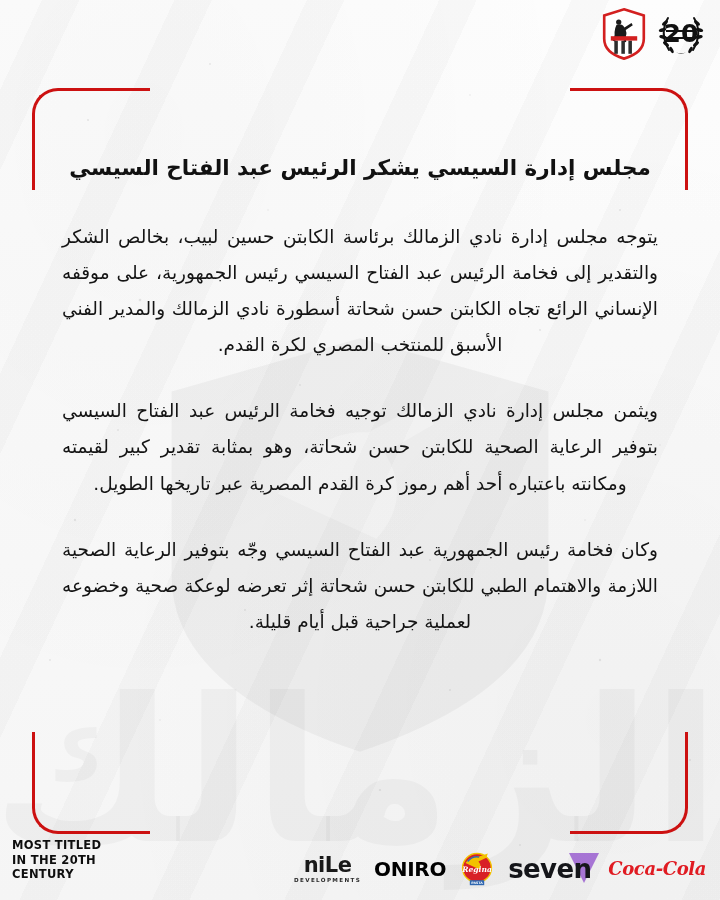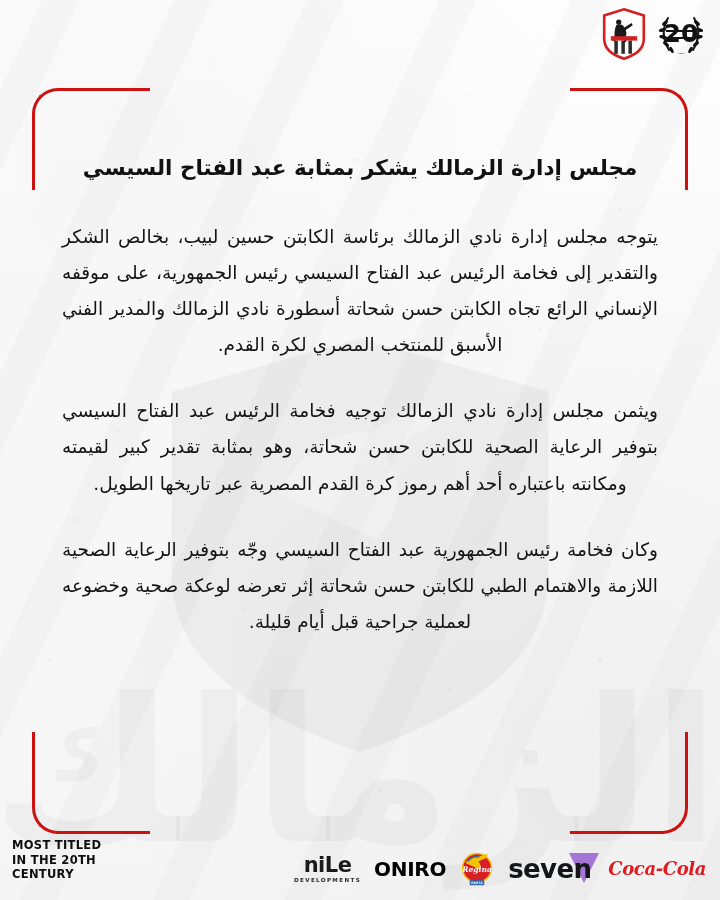--- a/index.html
+++ b/index.html
@@ -328,21 +328,21 @@
 
   </div>
 
   <div class="bracket bracket-tl"></div>
   <div class="bracket bracket-tr"></div>
   <div class="bracket bracket-bl"></div>
   <div class="bracket bracket-br"></div>
 
   <div class="content">
 
-    <h1 class="headline">مجلس إدارة الزمالك يشكر بمثابة عبد الفتاح السيسي</h1>
+    <h1 class="headline">مجلس إدارة السيسي يشكر الرئيس عبد الفتاح السيسي</h1>
 
     <p class="para">يتوجه مجلس إدارة نادي الزمالك برئاسة الكابتن حسين لبيب، بخالص الشكر والتقدير إلى فخامة الرئيس عبد الفتاح السيسي رئيس الجمهورية، على موقفه الإنساني الرائع تجاه الكابتن حسن شحاتة أسطورة نادي الزمالك والمدير الفني الأسبق للمنتخب المصري لكرة القدم.</p>
 
     <p class="para">ويثمن مجلس إدارة نادي الزمالك توجيه فخامة الرئيس عبد الفتاح السيسي بتوفير الرعاية الصحية للكابتن حسن شحاتة، وهو بمثابة تقدير كبير لقيمته ومكانته باعتباره أحد أهم رموز كرة القدم المصرية عبر تاريخها الطويل.</p>
 
     <p class="para">وكان فخامة رئيس الجمهورية عبد الفتاح السيسي وجّه بتوفير الرعاية الصحية اللازمة والاهتمام الطبي للكابتن حسن شحاتة إثر تعرضه لوعكة صحية وخضوعه لعملية جراحية قبل أيام قليلة.</p>
 
   </div>
 
   <div class="footer-tagline">

